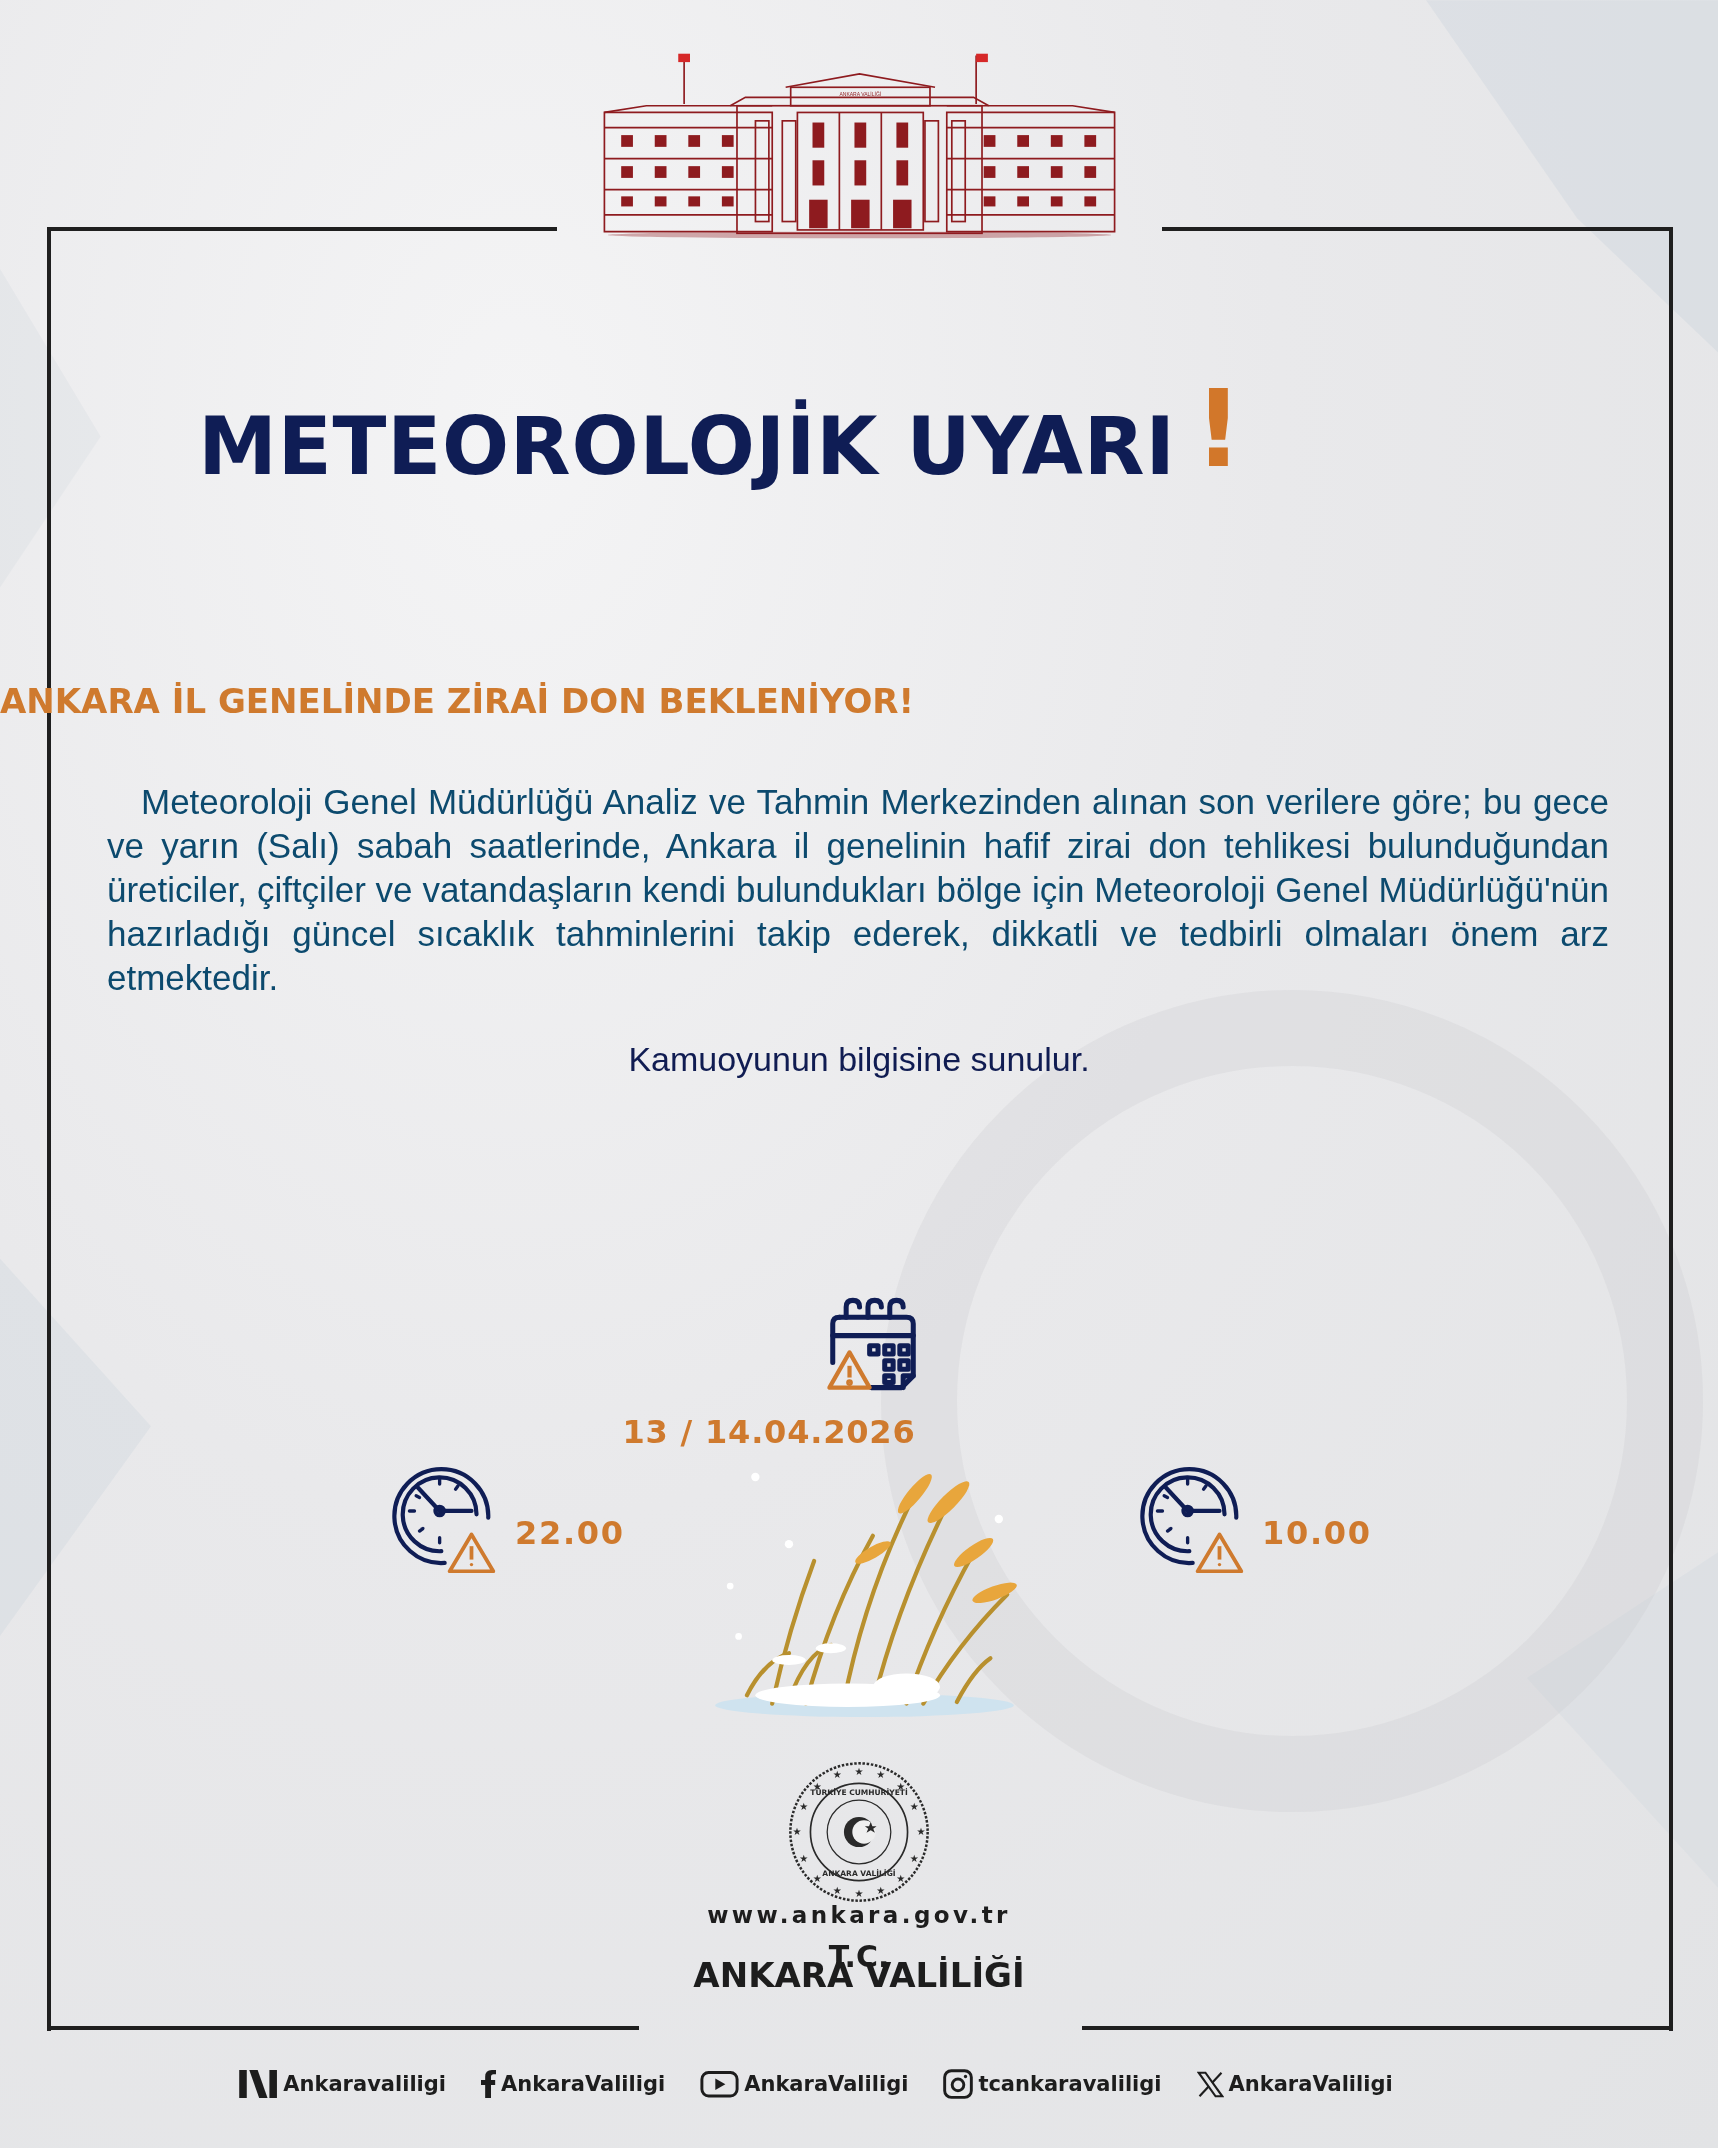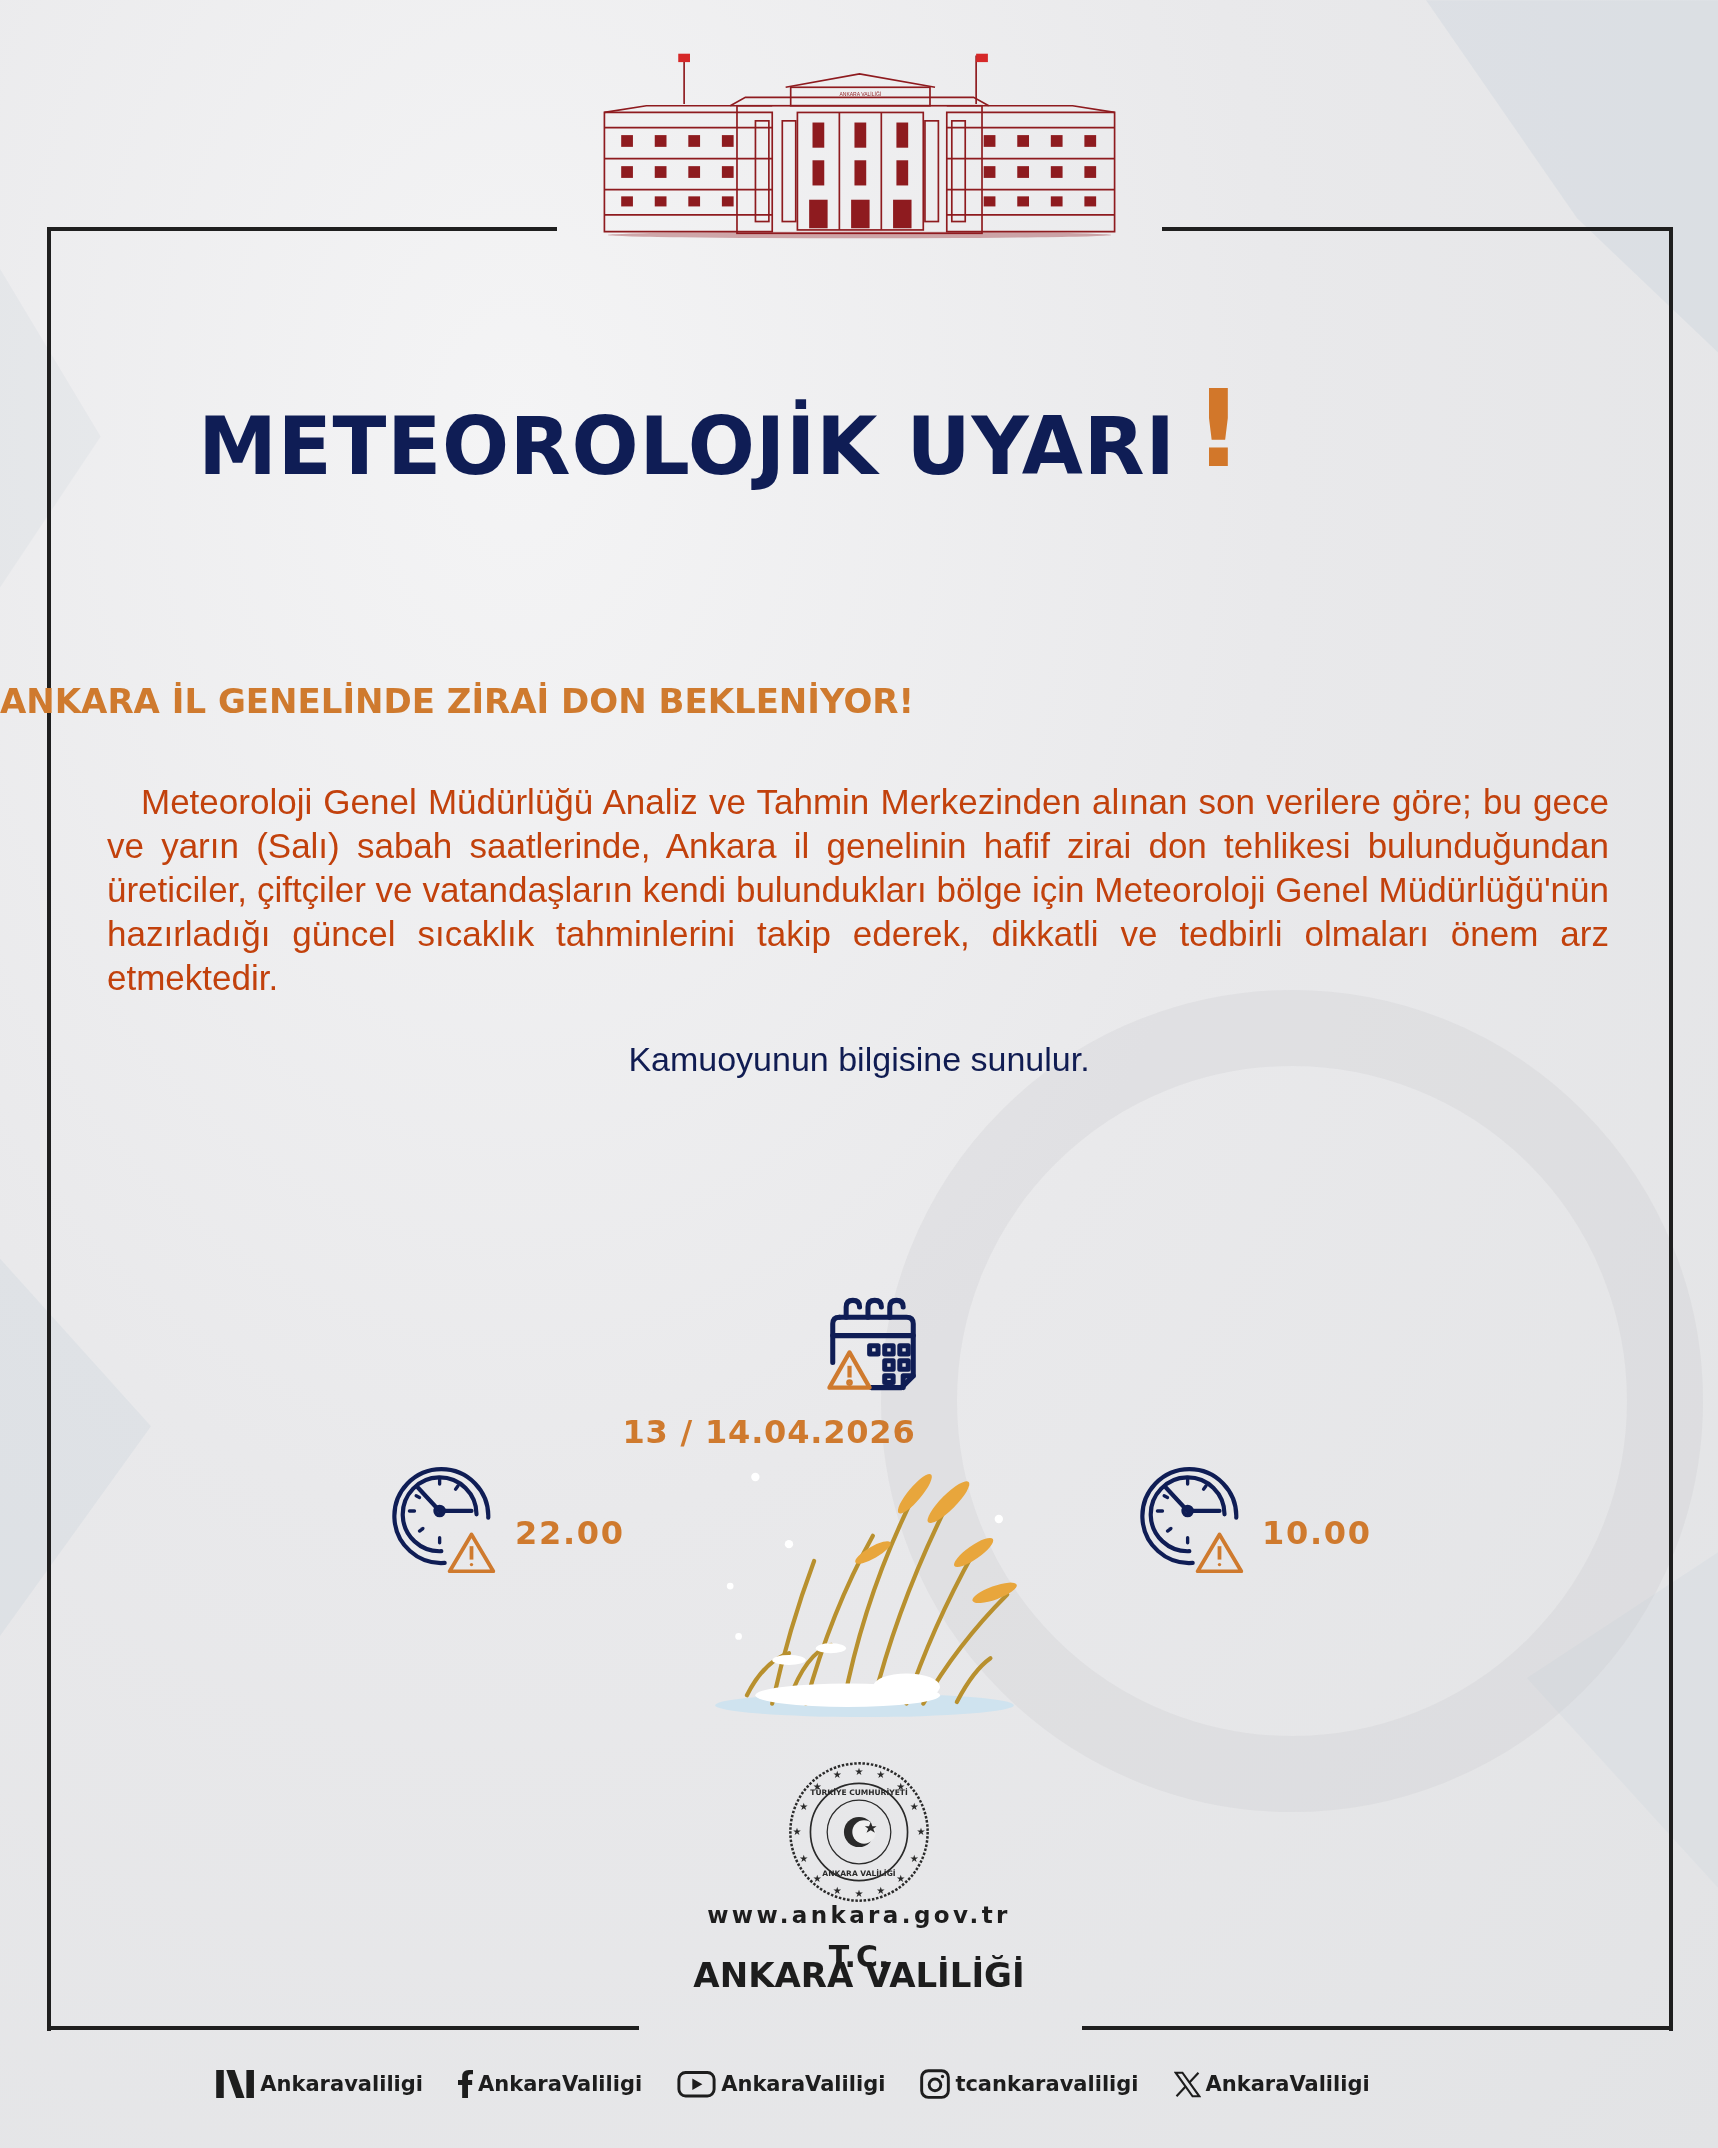--- a/index.html
+++ b/index.html
@@ -24,42 +24,42 @@
   .title .title-text { display: inline-block; vertical-align: middle; transform: scaleY(1.02); }
   .title .excl { display: inline-block; vertical-align: middle; color: #d2772a; font-size: 107px; margin-left: 18.5px; margin-top: -34px; }
   .subtitle {
     position: absolute; left: 0; width: 1718px; top: 681px; text-align: left;
     font-family: "DejaVu Sans", sans-serif; font-weight: bold; font-size: 34px;
     color: #cf7a2e;
   }
   .body-text {
     position: absolute; left: 107px; width: 1502px; top: 780px;
     font-family: "Liberation Sans", sans-serif; font-size: 35px; line-height: 44px;
-    color: #c2410c; text-align: justify; text-indent: 34px;
+    color: #0c4a6e; text-align: justify; text-indent: 34px;
   }
   .closing {
     position: absolute; left: 0; width: 1718px; top: 1040px; text-align: center;
     font-family: "Liberation Sans", sans-serif; font-size: 34px; color: #101c52;
   }
   .icon-calendar { position: absolute; left: 821px; top: 1292px; width: 104px; height: 104px; }
   .date-text {
     position: absolute; left: 0; width: 1538px; top: 1413px; text-align: center;
     font-family: "DejaVu Sans", sans-serif; font-weight: bold; font-size: 32px; color: #cf7a2e; letter-spacing: 0.8px;
   }
   .clock { position: absolute; width: 109px; height: 109px; }
   .time-text { position: absolute; font-family: "DejaVu Sans", sans-serif; font-weight: bold; font-size: 32px; color: #cf7a2e; letter-spacing: 1.7px; }
   .plant { position: absolute; left: 705px; top: 1460px; width: 319px; height: 269px; }
   .seal { position: absolute; left: 787px; top: 1760px; width: 144px; height: 144px; }
   .org {
     position: absolute; left: 0; width: 1718px; text-align: center;
     font-family: "DejaVu Sans", sans-serif; font-weight: bold; color: #1d1d1d;
   }
   .social {
     position: absolute; top: 2069px; left: 0; width: 1586px; display: flex; justify-content: center; gap: 35px;
-    font-family: "DejaVu Sans", sans-serif; font-weight: bold; font-size: 21px; color: #1d1d1d;
+    font-family: "DejaVu Sans", sans-serif; font-weight: bold; font-size: 21px; color: #1d1d1d; padding-left: 23px;
   }
   .social-item { display: flex; align-items: center; gap: 5px; }
   .social-item svg { display: block; }
 </style>
 </head>
 <body>
 
 <svg class="bg-facet" style="left:0;top:0" width="1718" height="2148" viewBox="0 0 2048 2560">
   <polygon points="1700,0 2048,0 2048,420 1880,260" fill="#c9d3dc"></polygon>
   <polygon points="0,1500 180,1700 0,1950" fill="#cdd6de"></polygon>

